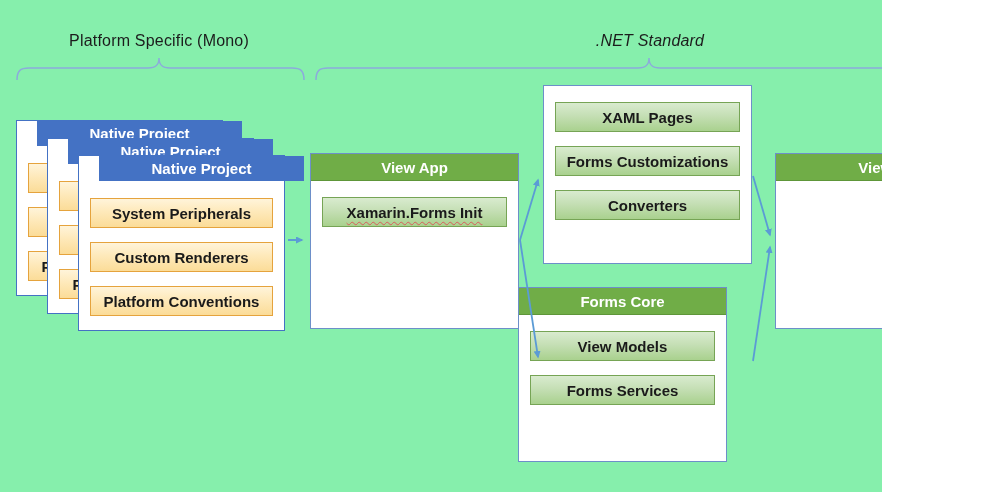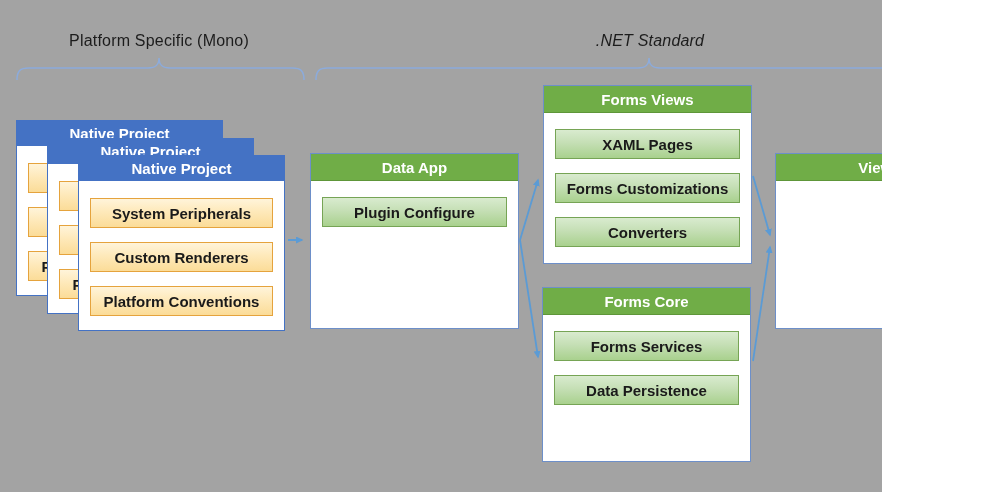--- a/index.html
+++ b/index.html
@@ -1,17 +1,17 @@
 <!DOCTYPE html>
 <html><head>
 <meta charset="utf-8">
 <style>
   html,body{margin:0;padding:0;background:#ffffff;}
   .stage{
-    position:relative;width:882px;height:492px;background:#a3a3a3;overflow:hidden;
+    position:relative;width:882px;height:492px;background:#86efac;overflow:hidden;
     font-family:"Liberation Sans", sans-serif;
   }
   .overlay{position:absolute;left:0;top:0;width:1000px;height:492px;pointer-events:none;z-index:10;}
   .bracket-label{
     position:absolute;top:32px;text-align:center;font-size:16px;color:#1c1c1c;
     font-weight:500;letter-spacing:.2px;z-index:3;
   }
   .bracket-label.left{left:18px;width:282px;}
   .bracket-label.right{left:500px;width:300px;font-style:italic;}
 
@@ -20,21 +20,21 @@
     border:1px solid #4472C4;box-sizing:border-box;z-index:2;
   }
   .gbox{
     position:absolute;width:209px;background:#ffffff;
     border:1px solid #6D8FC9;box-sizing:border-box;z-index:2;
   }
   .hdr{
     width:100%;box-sizing:border-box;text-align:center;color:#ffffff;font-weight:bold;
     font-size:15px;
   }
-  .hdr.blue{height:25px;line-height:25px;background:#4472C4;}
+  .hdr.blue{height:25px;line-height:25px;background:#4472C4;margin-left:20px;}
   .hdr.green{height:27px;line-height:27px;background:#70AD47;border-bottom:1px solid #5E9639;}
   .body{
     display:flex;flex-direction:column;align-items:center;gap:14px;padding-top:16px;
   }
   .card .body{padding-top:17px;}
   .item{
     width:calc(100% - 22px);height:30px;line-height:30px;box-sizing:border-box;
     text-align:center;font-size:15px;font-weight:bold;color:#1a1a1a;
     white-space:nowrap;overflow:hidden;
   }
@@ -77,40 +77,39 @@
   <div class="card" style="left:78px;top:155px">
     <div class="hdr blue">Native Project</div>
     <div class="body">
       <div class="item orange">System Peripherals</div>
       <div class="item orange">Custom Renderers</div>
       <div class="item orange">Platform Conventions</div>
     </div>
   </div>
 
   <div class="gbox" style="left:310px;top:153px;height:176px">
-    <div class="hdr green">Data App</div>
+    <div class="hdr green">View App</div>
     <div class="body">
-      <div class="item green">Plugin Configure</div>
+      <div class="item green"><span class="squiggle">Xamarin.Forms Init</span></div>
     </div>
   </div>
 
   <div class="gbox" style="left:543px;top:85px;height:179px">
-    <div class="hdr green">Forms Views</div>
     <div class="body">
       <div class="item green">XAML Pages</div>
       <div class="item green">Forms Customizations</div>
       <div class="item green">Converters</div>
     </div>
   </div>
 
-  <div class="gbox" style="left:542px;top:287px;height:175px">
+  <div class="gbox" style="left:518px;top:287px;height:175px">
     <div class="hdr green">Forms Core</div>
     <div class="body">
+      <div class="item green">View Models</div>
       <div class="item green">Forms Services</div>
-      <div class="item green">Data Persistence</div>
     </div>
   </div>
 
   <div class="gbox" style="left:775px;top:153px;height:176px">
     <div class="hdr green">Views</div>
   </div>
 
   <svg class="overlay" viewBox="0 0 1000 492">
     <defs>
       <marker id="arr" markerWidth="8" markerHeight="8" refX="6" refY="3.5" orient="auto" markerUnits="userSpaceOnUse">

